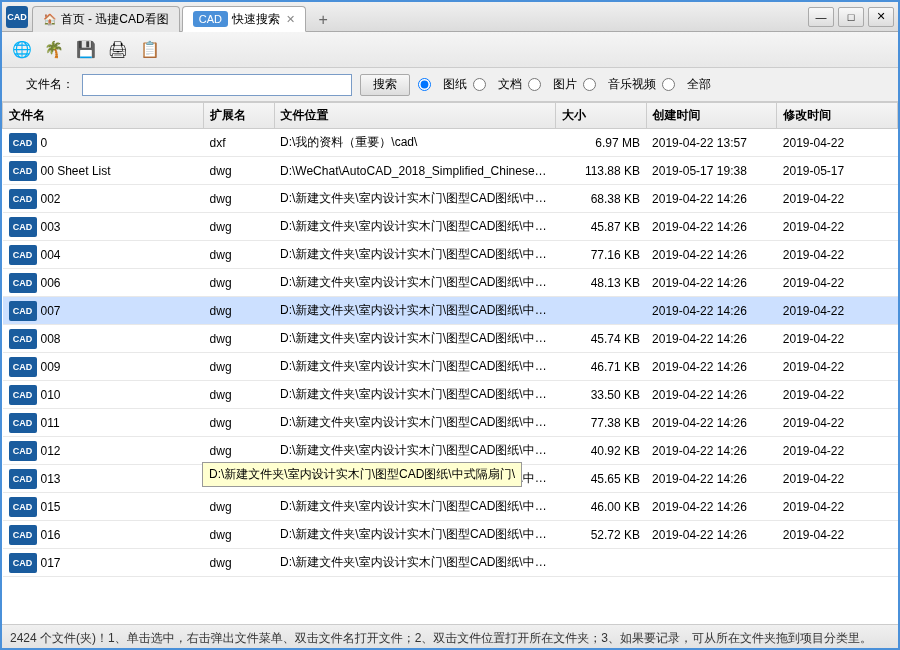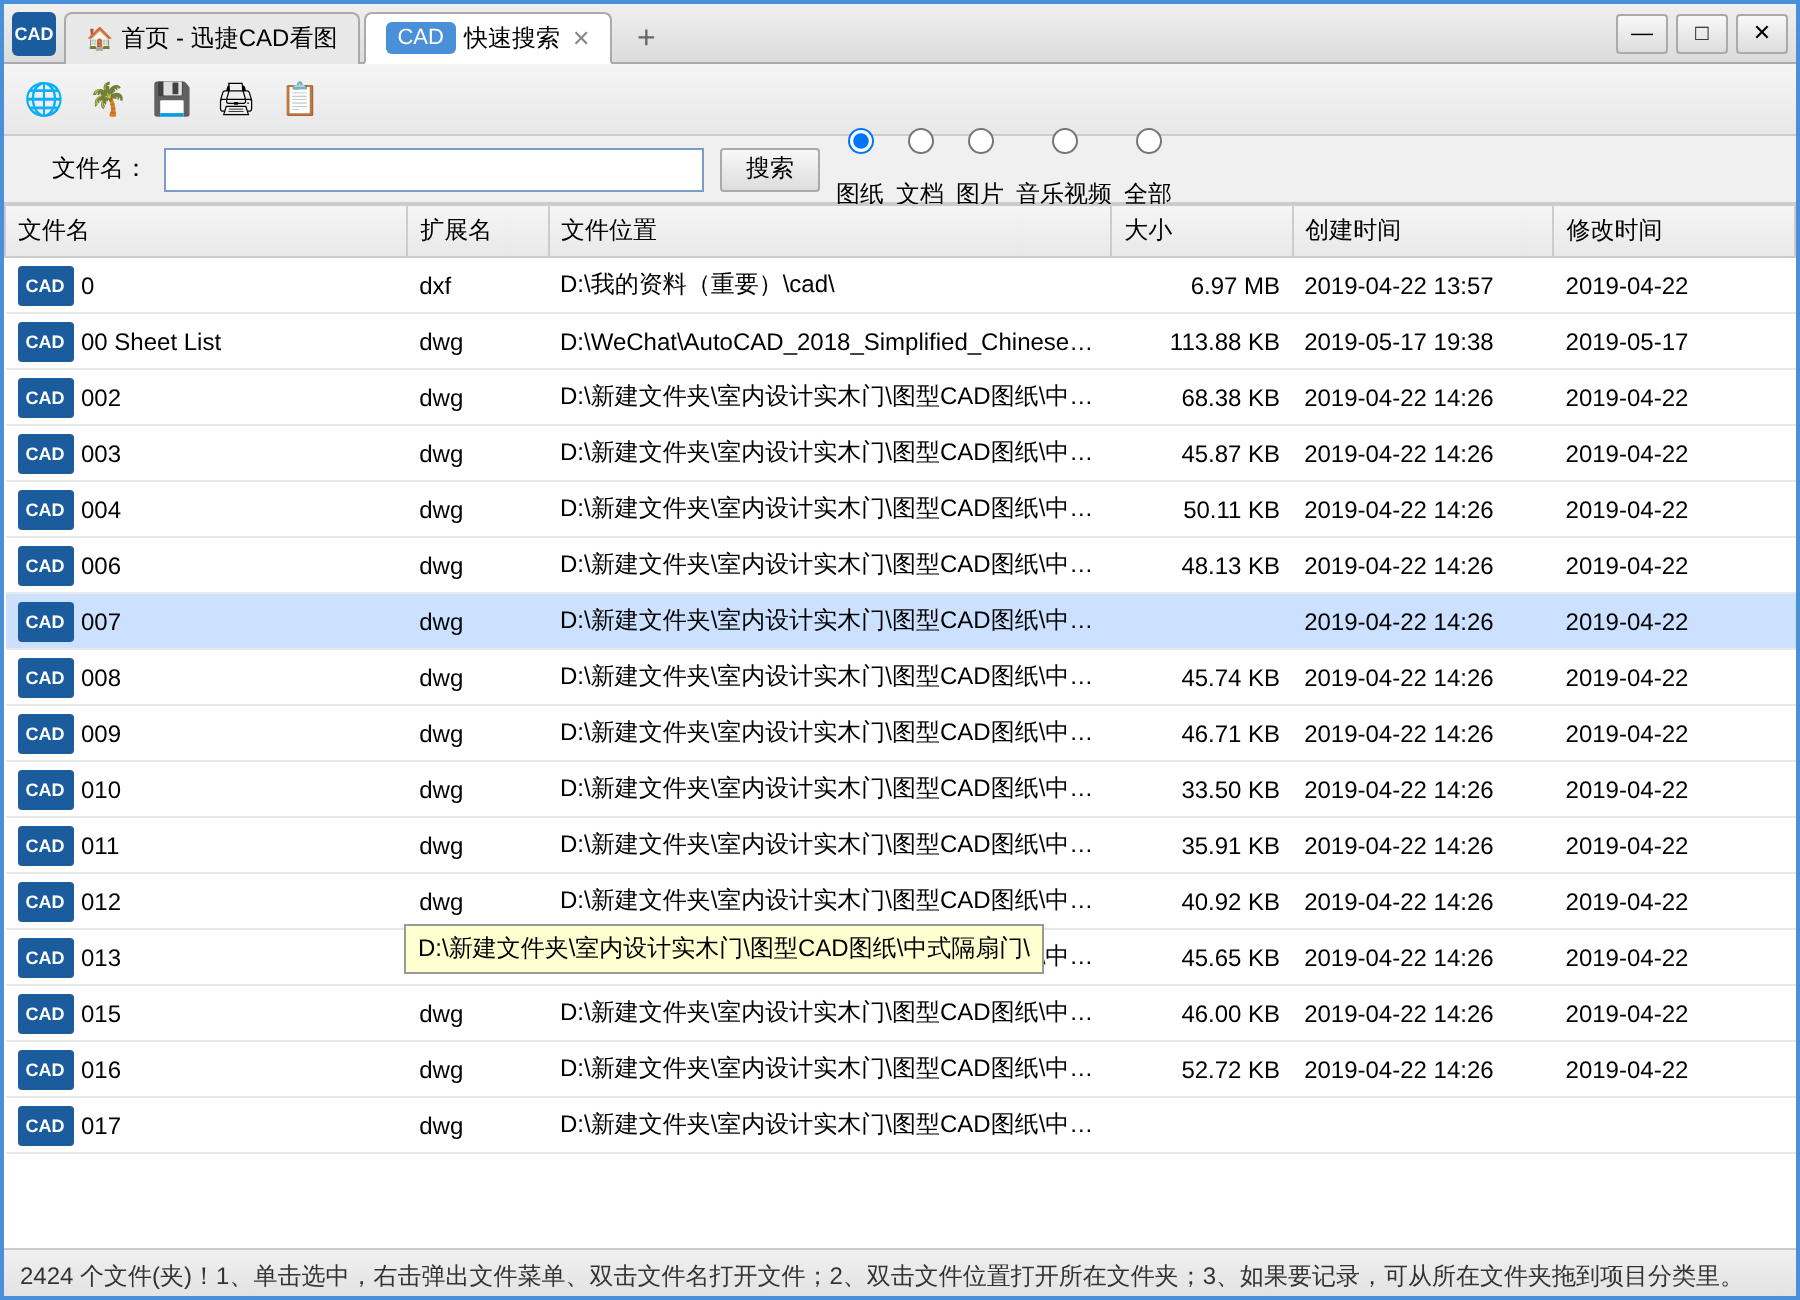--- a/index.html
+++ b/index.html
@@ -118,21 +118,21 @@
     .search-btn {
       height: 22px; padding: 0 12px;
       background: linear-gradient(to bottom, #f8f8f8, #ddd);
       border: 1px solid #aaa; cursor: pointer; font-size: 12px;
       border-radius: 2px;
       font-family: Liberation Mono, monospace;
     }
     .filter-group {
       display: flex; align-items: center; gap: 6px; font-size: 12px;
     }
-    .radio-item { display: flex; align-items: center; gap: 12px; cursor: pointer; flex-direction: column; }
+    .radio-item { display: flex; align-items: center; gap: 12px; cursor: pointer; }
     .radio-item input { margin: 0; }
 
     
     .table-container {
       flex: 1;
       overflow-y: auto;
       overflow-x: hidden;
       background: #fff;
     }
     .file-table {
@@ -141,21 +141,21 @@
       table-layout: fixed;
     }
     .file-table thead {
       background: linear-gradient(to bottom, #f5f5f5, #e8e8e8);
       position: sticky; top: 0; z-index: 2;
     }
     .file-table thead th {
       border: 1px solid #ccc;
       padding: 4px 6px;
       text-align: left;
-      font-weight: normal;
+      font-weight: bold;
       font-size: 12px;
       cursor: pointer;
       white-space: nowrap;
       margin-left: 14px;
     }
     .col-name { width: 200px; }
     .col-ext  { width: 70px; }
     .col-path { width: 280px; }
     .col-size { width: 90px; text-align: right; }
     .col-created { width: 130px; }
@@ -352,21 +352,21 @@
           </tr>
           <tr>
             <td class="col-name">
               <div class="name-cell">
                 <span class="cad-badge">CAD</span>
                 <span>004</span>
               </div>
             </td>
             <td class="col-ext">dwg</td>
             <td class="col-path">D:\新建文件夹\室内设计实木门\图型CAD图纸\中式隔扇门\</td>
-            <td class="col-size td-size">50.11 KB</td>
+            <td class="col-size td-size">77.16 KB</td>
             <td class="col-created">2019-04-22 14:26</td>
             <td class="col-modified">2019-04-22</td>
           </tr>
           <tr>
             <td class="col-name">
               <div class="name-cell">
                 <span class="cad-badge">CAD</span>
                 <span>006</span>
               </div>
             </td>
@@ -430,21 +430,21 @@
           </tr>
           <tr>
             <td class="col-name">
               <div class="name-cell">
                 <span class="cad-badge">CAD</span>
                 <span>011</span>
               </div>
             </td>
             <td class="col-ext">dwg</td>
             <td class="col-path">D:\新建文件夹\室内设计实木门\图型CAD图纸\中式隔扇门\</td>
-            <td class="col-size td-size">35.91 KB</td>
+            <td class="col-size td-size">77.38 KB</td>
             <td class="col-created">2019-04-22 14:26</td>
             <td class="col-modified">2019-04-22</td>
           </tr>
           <tr>
             <td class="col-name">
               <div class="name-cell">
                 <span class="cad-badge">CAD</span>
                 <span>012</span>
               </div>
             </td>

